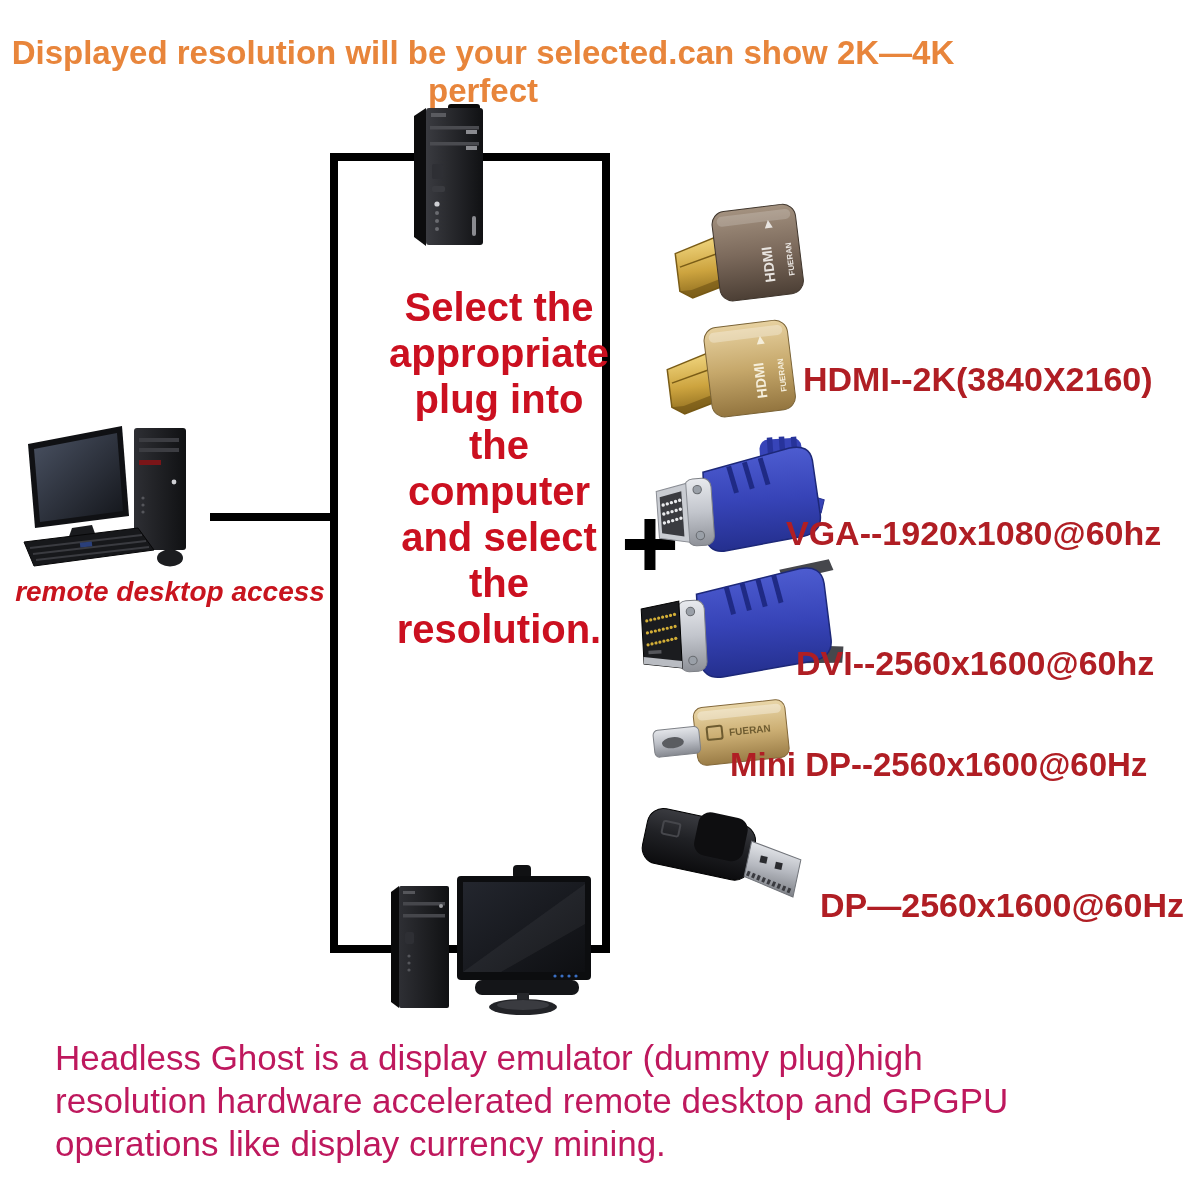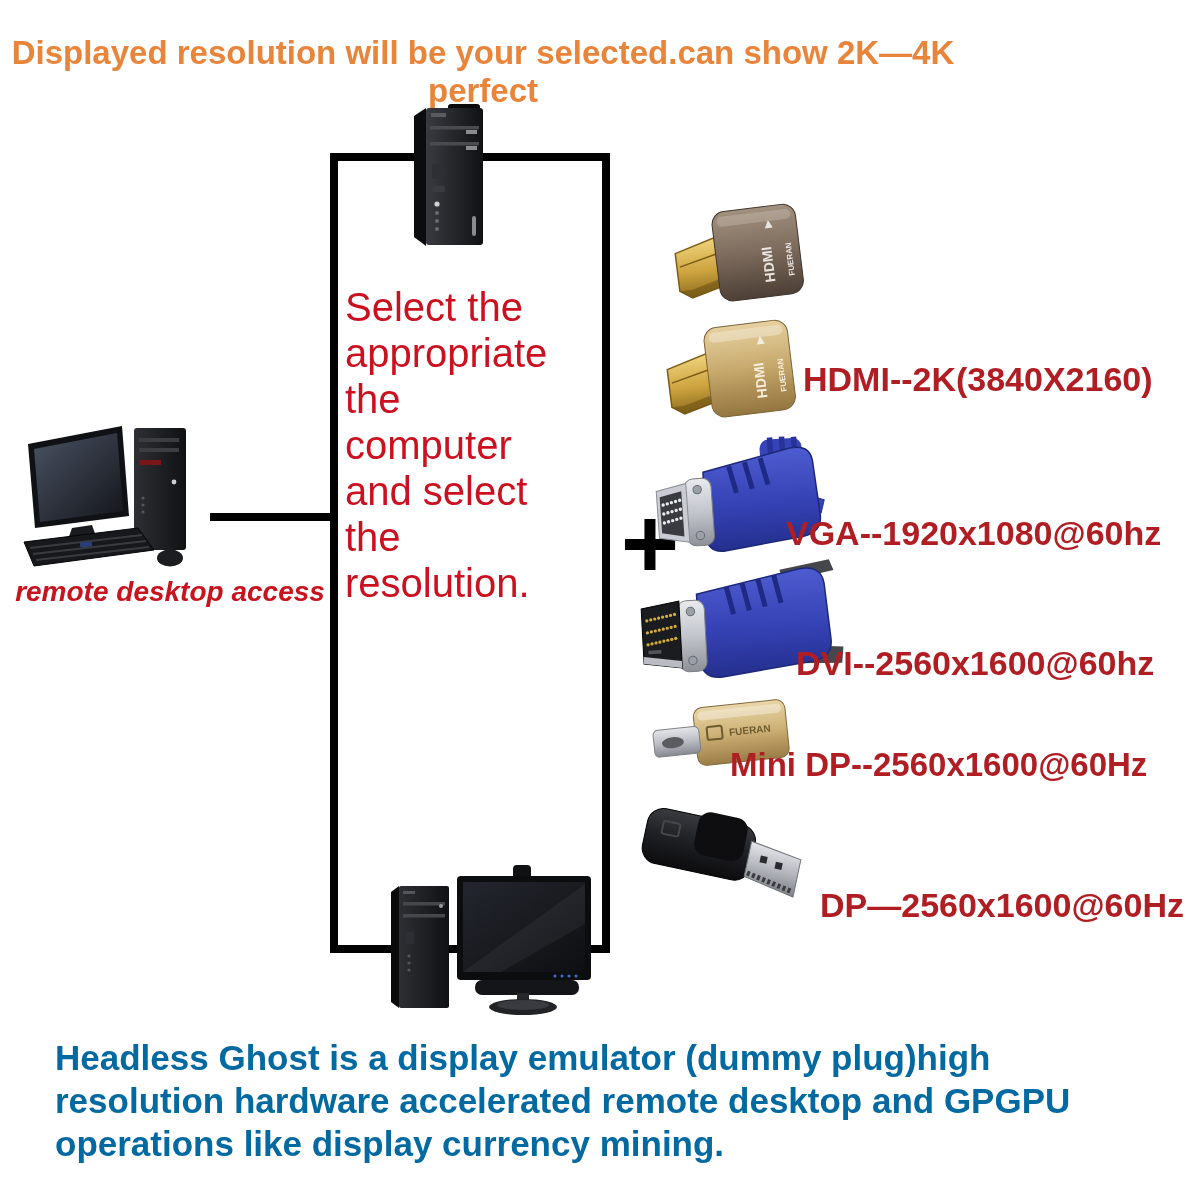--- a/index.html
+++ b/index.html
@@ -17,21 +17,21 @@
 
   
   #flow-rect{
     left:330px;top:153px;width:280px;height:800px;
     border:8px solid #000000;box-sizing:border-box;background:transparent;
   }
   
   #connector-line{left:210px;top:513px;width:122px;height:8px;background:#000000;}
 
   
-  #instruction{left:345px;top:284px;width:270px;color:#CB1020;font-weight:400;}
+  #instruction{left:364px;top:284px;width:270px;color:#CB1020;font-weight:700;text-align:center;}
   #instruction .iline{font-size:40px;line-height:46px;white-space:nowrap;}
 
   
   #remote-label{
     left:15px;top:576px;width:310px;text-align:center;
     font-size:28px;font-weight:700;color:#C8141E;white-space:nowrap;font-style:italic;
   }
 
   
   #plus-sign{
@@ -44,21 +44,21 @@
     font-size:34px;font-weight:700;color:#B01E24;white-space:nowrap;
   }
   #label-hdmi-2k{left:803px;top:236px;}
   #label-hdmi-4k{left:803px;top:360px;}
   #label-vga{left:786px;top:514px;}
   #label-dvi{left:796px;top:644px;}
   #label-mini-dp{left:730px;top:746px;font-size:33px;}
   #label-dp{left:820px;top:886px;}
 
   
-  #footer{left:55px;top:1036px;color:#0369a1;font-weight:700;}
+  #footer{left:55px;top:1036px;color:#be185d;font-weight:400;}
   #footer .fline{font-size:35px;line-height:43px;white-space:nowrap;}
 
   svg text{font-family:"Liberation Sans", sans-serif;}
 </style>
 </head>
 <body>
 
 <div id="stage">
 
   <div id="banner" class="abs">Displayed resolution will be your selected.can show 2K—4K perfect</div>
@@ -87,20 +87,21 @@
     <circle cx="41" cy="106" r="2.6" fill="#cfd0d4"></circle>
     <circle cx="41" cy="115" r="2" fill="#6a6b70"></circle>
     <circle cx="41" cy="123" r="2" fill="#6a6b70"></circle>
     <circle cx="41" cy="131" r="2" fill="#6a6b70"></circle>
     <rect x="76" y="118" width="4" height="20" rx="2" fill="#8a8b90"></rect>
   </svg>
 
   <div id="instruction" class="abs">
     <div class="iline">Select the</div>
     <div class="iline">appropriate</div>
+    <div class="iline">plug into</div>
     <div class="iline">the</div>
     <div class="iline">computer</div>
     <div class="iline">and select</div>
     <div class="iline">the</div>
     <div class="iline">resolution.</div>
   </div>
 
   <svg class="abs" style="left:22px;top:422px;" width="200" height="155" viewBox="0 0 200 155">
     <defs>
       <linearGradient id="lscr" x1="0" y1="0" x2="1" y2="1">

